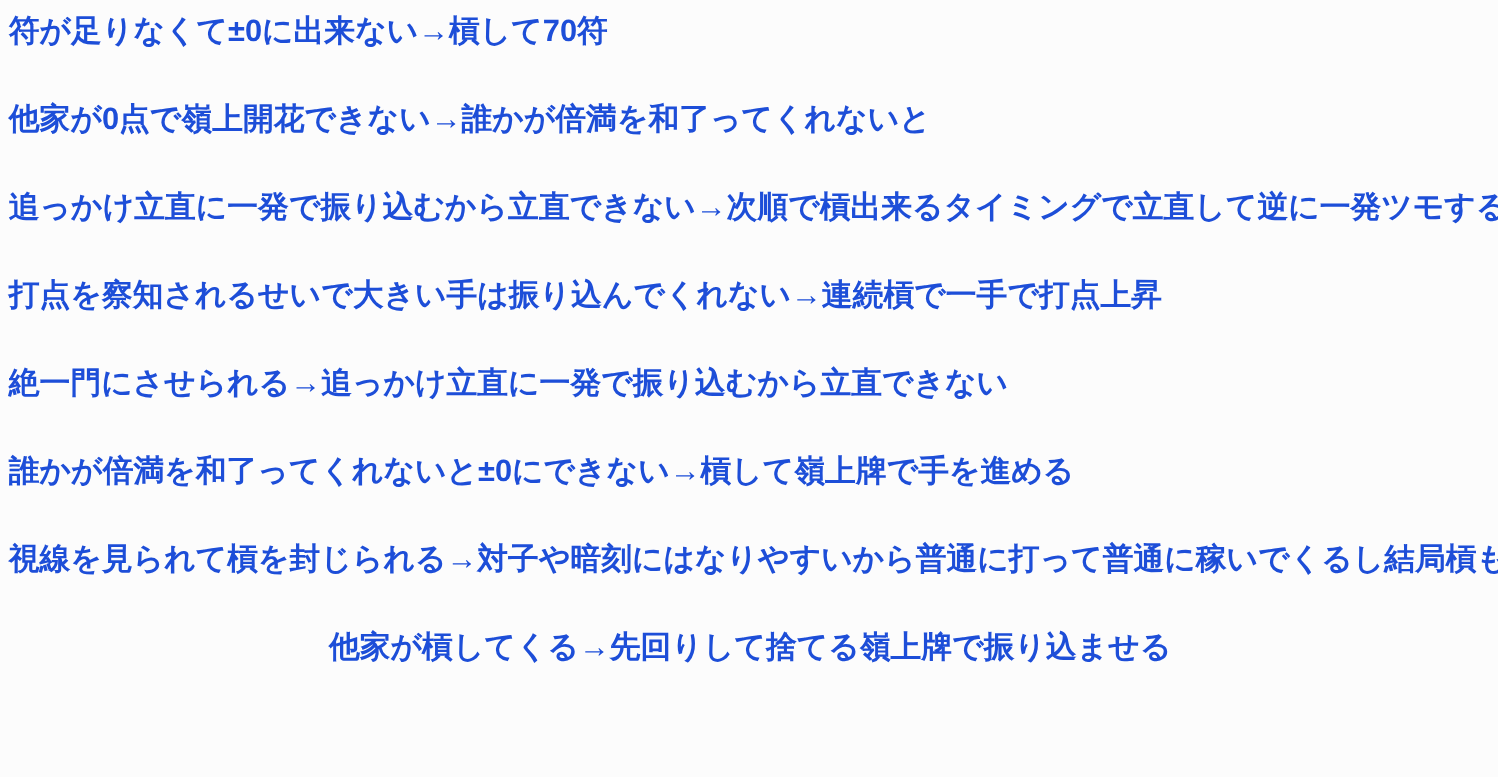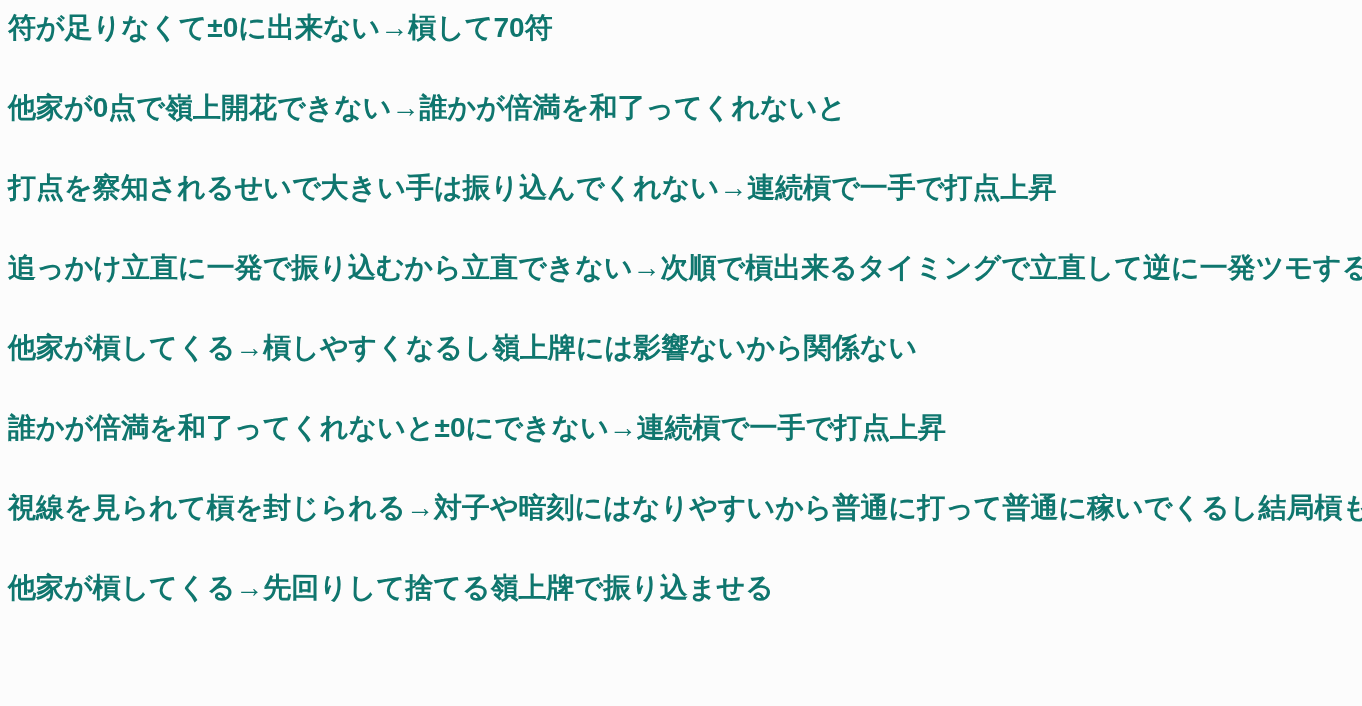--- a/index.html
+++ b/index.html
@@ -17,33 +17,34 @@
     box-sizing: border-box;
     width: 1362px;
     height: 706px;
     padding: 13px 6px 0 8px;
   }
   .text-line {
     margin: 0 0 51px 0;
     font-size: 28px;
     line-height: 29px;
     font-weight: bold;
-    color: #0f766e;
+    color: #1d4ed8;
     white-space: nowrap;
     letter-spacing: 0px;
   }
   .text-line:last-child {
     margin-bottom: 0;
+    text-align: center;
   }
 </style>
 </head>
 <body>
 
 <div class="text-page">
   <p class="text-line">符が足りなくて±0に出来ない→槓して70符</p>
   <p class="text-line">他家が0点で嶺上開花できない→誰かが倍満を和了ってくれないと</p>
+  <p class="text-line">追っかけ立直に一発で振り込むから立直できない→次順で槓出来るタイミングで立直して逆に一発ツモする</p>
   <p class="text-line">打点を察知されるせいで大きい手は振り込んでくれない→連続槓で一手で打点上昇</p>
-  <p class="text-line">追っかけ立直に一発で振り込むから立直できない→次順で槓出来るタイミングで立直して逆に一発ツモする</p>
-  <p class="text-line">他家が槓してくる→槓しやすくなるし嶺上牌には影響ないから関係ない</p>
-  <p class="text-line">誰かが倍満を和了ってくれないと±0にできない→連続槓で一手で打点上昇</p>
+  <p class="text-line">絶一門にさせられる→追っかけ立直に一発で振り込むから立直できない</p>
+  <p class="text-line">誰かが倍満を和了ってくれないと±0にできない→槓して嶺上牌で手を進める</p>
   <p class="text-line">視線を見られて槓を封じられる→対子や暗刻にはなりやすいから普通に打って普通に稼いでくるし結局槓もする</p>
   <p class="text-line">他家が槓してくる→先回りして捨てる嶺上牌で振り込ませる</p>
 </div>
 
 </body></html>

